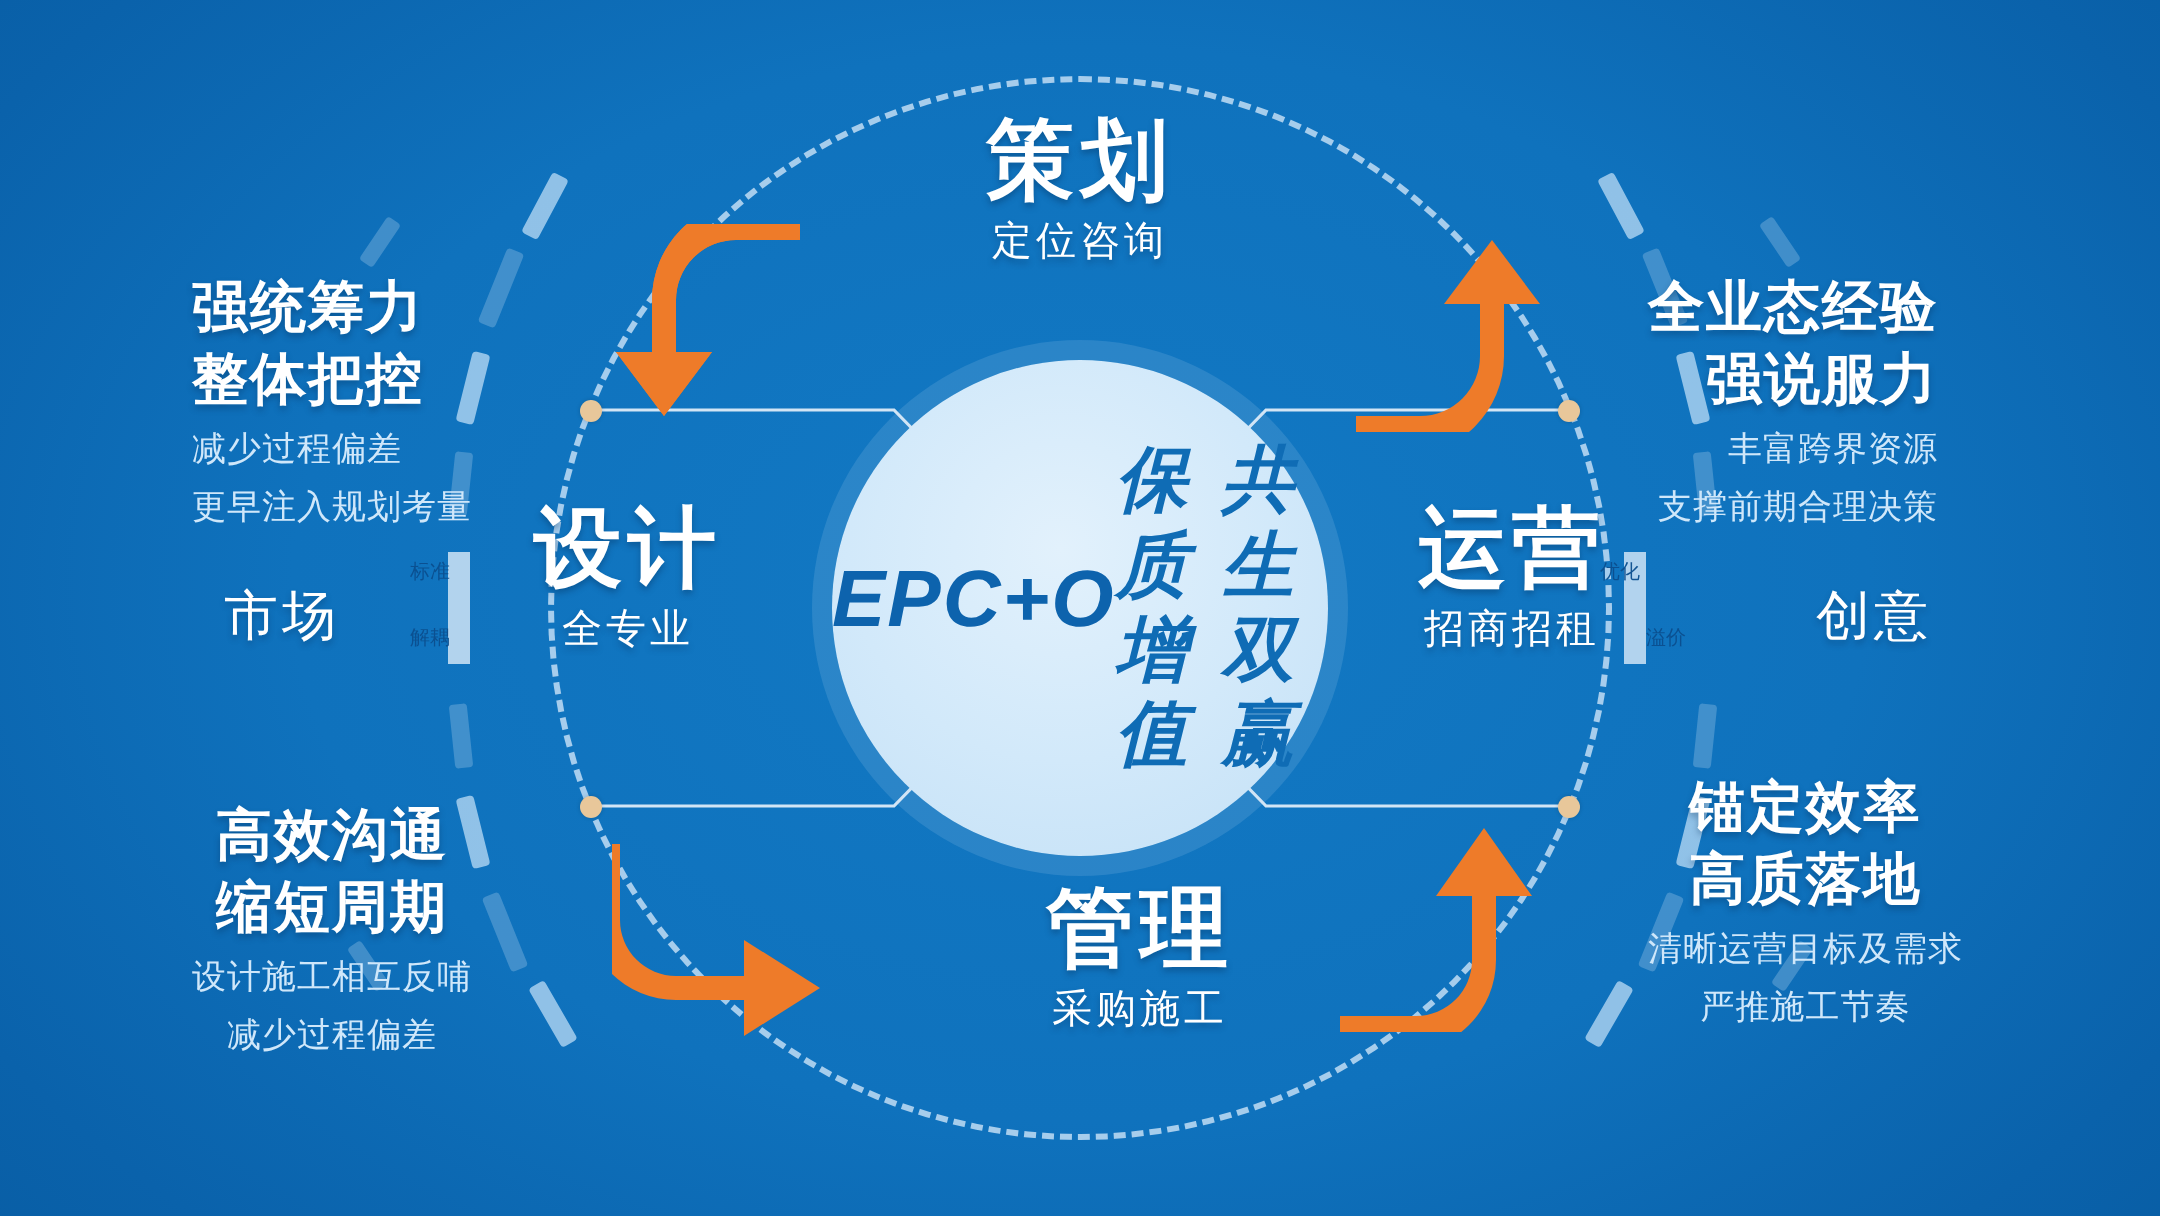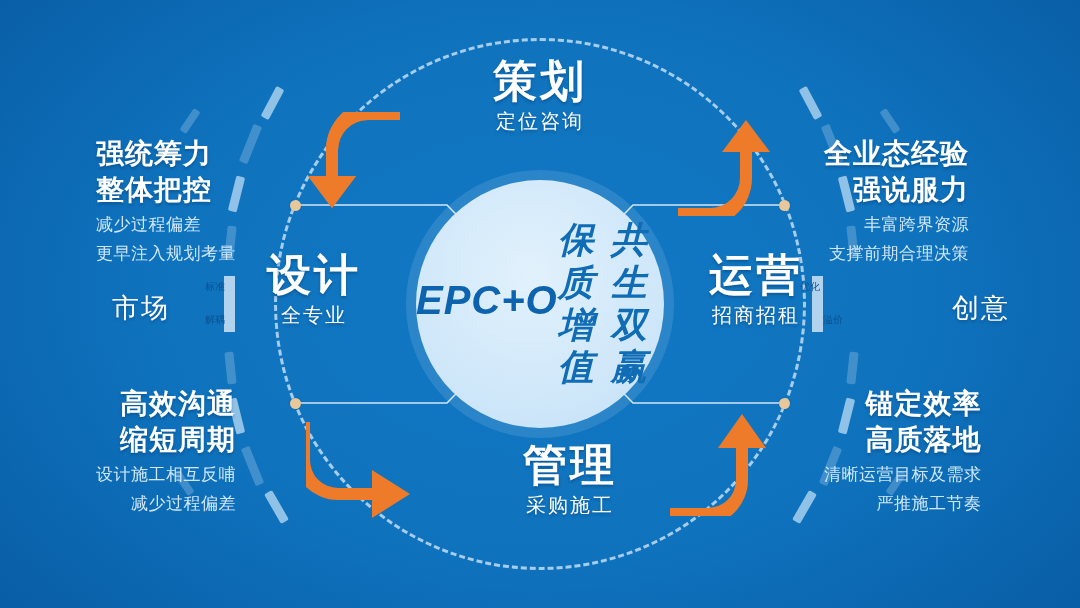--- a/index.html
+++ b/index.html
@@ -115,34 +115,34 @@
   .callout .body {
     font-size: 17px;
     font-weight: 400;
     color: #cfe7fa;
     letter-spacing: .5px;
     line-height: 1.45;
     margin-top: 5px;
   }
   #callout-tl { left: 96px; top: 136px; text-align: left; }
   #callout-tr { left: 824px; top: 136px; text-align: right; }
-  #callout-bl { left: 96px; top: 386px; text-align: right; }
-  #callout-br { left: 824px; top: 386px; text-align: right; }
+  #callout-bl { left: 96px; top: 400px; text-align: center; }
+  #callout-br { left: 824px; top: 386px; text-align: center; }
 
   
   .keyword {
     position: absolute;
     font-size: 27px;
     font-weight: 400;
     color: #ffffff;
     text-shadow: 0 2px 3px rgba(0,40,80,.3);
     letter-spacing: 2px;
   }
   #keyword-left  { left: 112px; top: 290px; }
-  #keyword-right { left: 908px; top: 290px; margin-left: 44px; }
+  #keyword-right { left: 908px; top: 290px; }
 
   
   .micro {
     position: absolute;
     font-size: 10px;
     color: #0b4f8f;
     letter-spacing: 0;
     line-height: 1.1;
     opacity: .95;
   }

